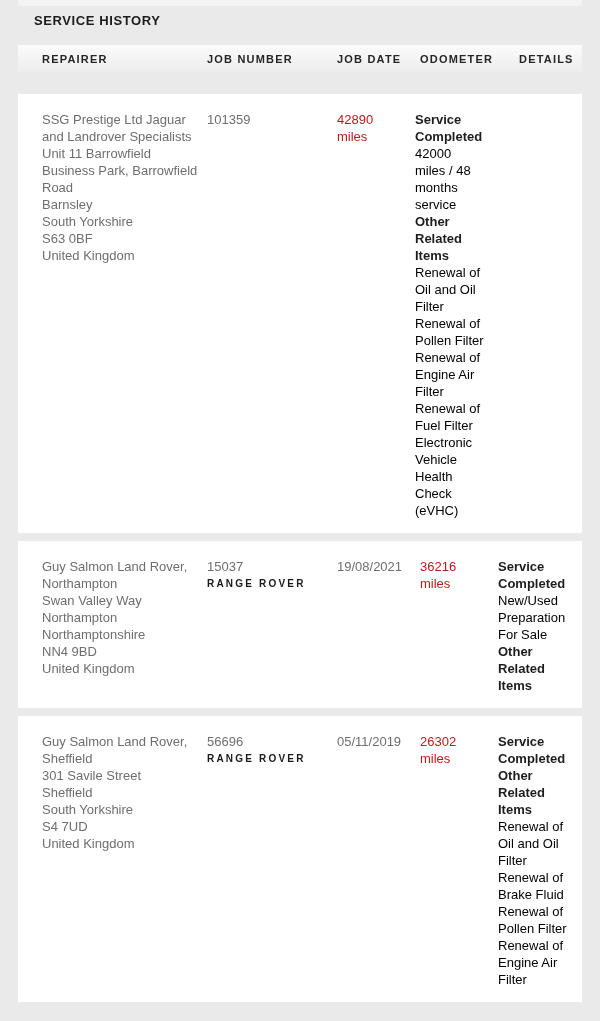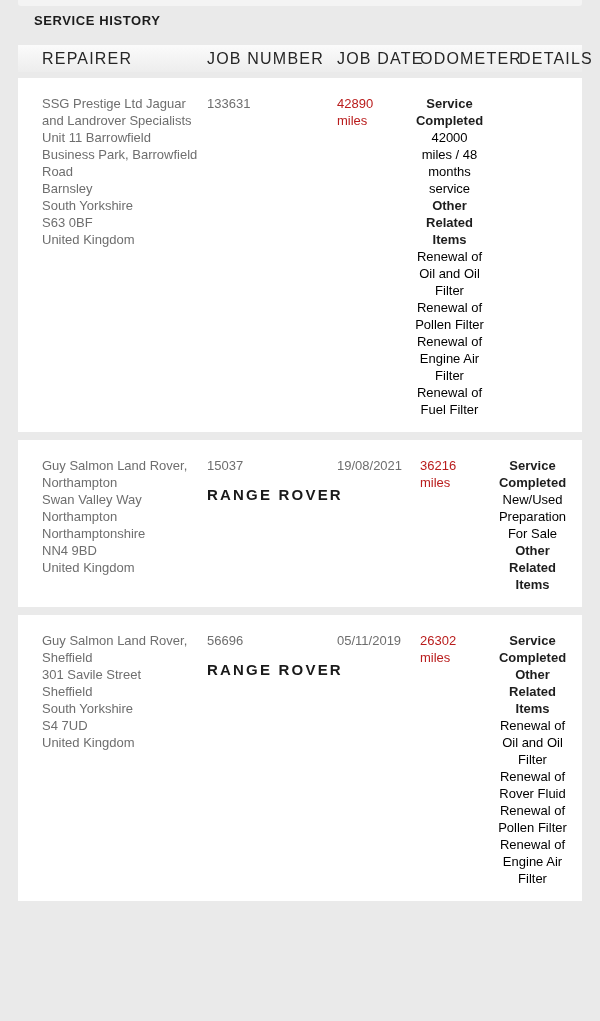--- a/index.html
+++ b/index.html
@@ -20,46 +20,46 @@
     font-size:13px; font-weight:700; letter-spacing:.6px;
     color:#1c1c1c; text-transform:uppercase;
   }
   .thead {
     margin-top:12px; height:27px;
     background:linear-gradient(#fbfbfb,#ededed);
     display:flex; align-items:center;
     padding-left:24px;
   }
   .hc {
-    font-size:16px; font-weight:400; letter-spacing:1.2px;
+    font-size:11px; font-weight:700; letter-spacing:1.2px;
     color:#262626; text-transform:uppercase; white-space:nowrap;
     flex:0 0 auto;
   }
   .w-rep { width:165px; }
   .w-job { width:130px; }
   .w-date{ width:83px;  }
   .w-odo { width:78px;  }
   .w-det { width:69px;padding-left:21px;  }
   .card {
     background:#ffffff;
-    margin-top:6px;
+    margin-top:22px;
     display:flex;
     padding:17px 0 14px 24px;
     font-size:13px; line-height:17px;
   }
   .card + .card { margin-top:8px; }
   .col { flex:0 0 auto; }
   .c-rep { width:165px; white-space:pre-line; color:#6e6e6e; }
   .c-job { width:130px; color:#6e6e6e; }
   .c-date{ width:83px;  color:#6e6e6e; }
   .c-odo { width:62px; margin-right:16px; color:#b91c1c; }
-  .c-det { width:69px;text-align:center; }
+  .c-det { width:69px; }
   .brand {
-    margin-top:12px;
-    font-size:15px; font-weight:700; letter-spacing:2.2px;
+    margin-top:0;
+    font-size:10px; font-weight:700; letter-spacing:2.2px;
     color:#1a1a1a; white-space:nowrap;
   }
   .brand:empty { display:none; }
   .d-bold { font-weight:700; color:#1d1d1d; }
   .d-norm { color:#000000; }
 </style>
 </head>
 <body>
 
 <div class="prev-card-edge"></div>
@@ -77,32 +77,33 @@
 
   <div id="rows">
   <div class="card">
     <div class="col c-rep">SSG Prestige Ltd Jaguar and Landrover Specialists
 Unit 11 Barrowfield Business Park, Barrowfield Road
 Barnsley
 South Yorkshire
 S63 0BF
 United Kingdom</div>
     <div class="col c-job">
-      <div class="job-num">133631</div>
+      <div class="job-num">101359</div>
 
     </div>
     <div class="col c-odo">42890 miles</div>
     <div class="col c-det">
           <div class="d-bold">Service Completed</div>
           <div class="d-norm">42000 miles / 48 months service</div>
           <div class="d-bold">Other Related Items</div>
           <div class="d-norm">Renewal of Oil and Oil Filter</div>
           <div class="d-norm">Renewal of Pollen Filter</div>
           <div class="d-norm">Renewal of Engine Air Filter</div>
           <div class="d-norm">Renewal of Fuel Filter</div>
+          <div class="d-norm">Electronic Vehicle Health Check (eVHC)</div>
         </div>
   </div>
 
   <div class="card">
     <div class="col c-rep">Guy Salmon Land Rover, Northampton
 Swan Valley Way
 Northampton
 Northamptonshire
 NN4 9BD
 United Kingdom</div>
@@ -129,19 +130,19 @@
     <div class="col c-job">
       <div class="job-num">56696</div>
       <div class="brand">RANGE ROVER</div>
     </div>
     <div class="col c-date">05/11/2019</div>
     <div class="col c-odo">26302 miles</div>
     <div class="col c-det">
           <div class="d-bold">Service Completed</div>
           <div class="d-bold">Other Related Items</div>
           <div class="d-norm">Renewal of Oil and Oil Filter</div>
-          <div class="d-norm">Renewal of Rover Fluid</div>
+          <div class="d-norm">Renewal of Brake Fluid</div>
           <div class="d-norm">Renewal of Pollen Filter</div>
           <div class="d-norm">Renewal of Engine Air Filter</div>
         </div>
   </div>
 </div>
 </div>
 
 </body></html>

